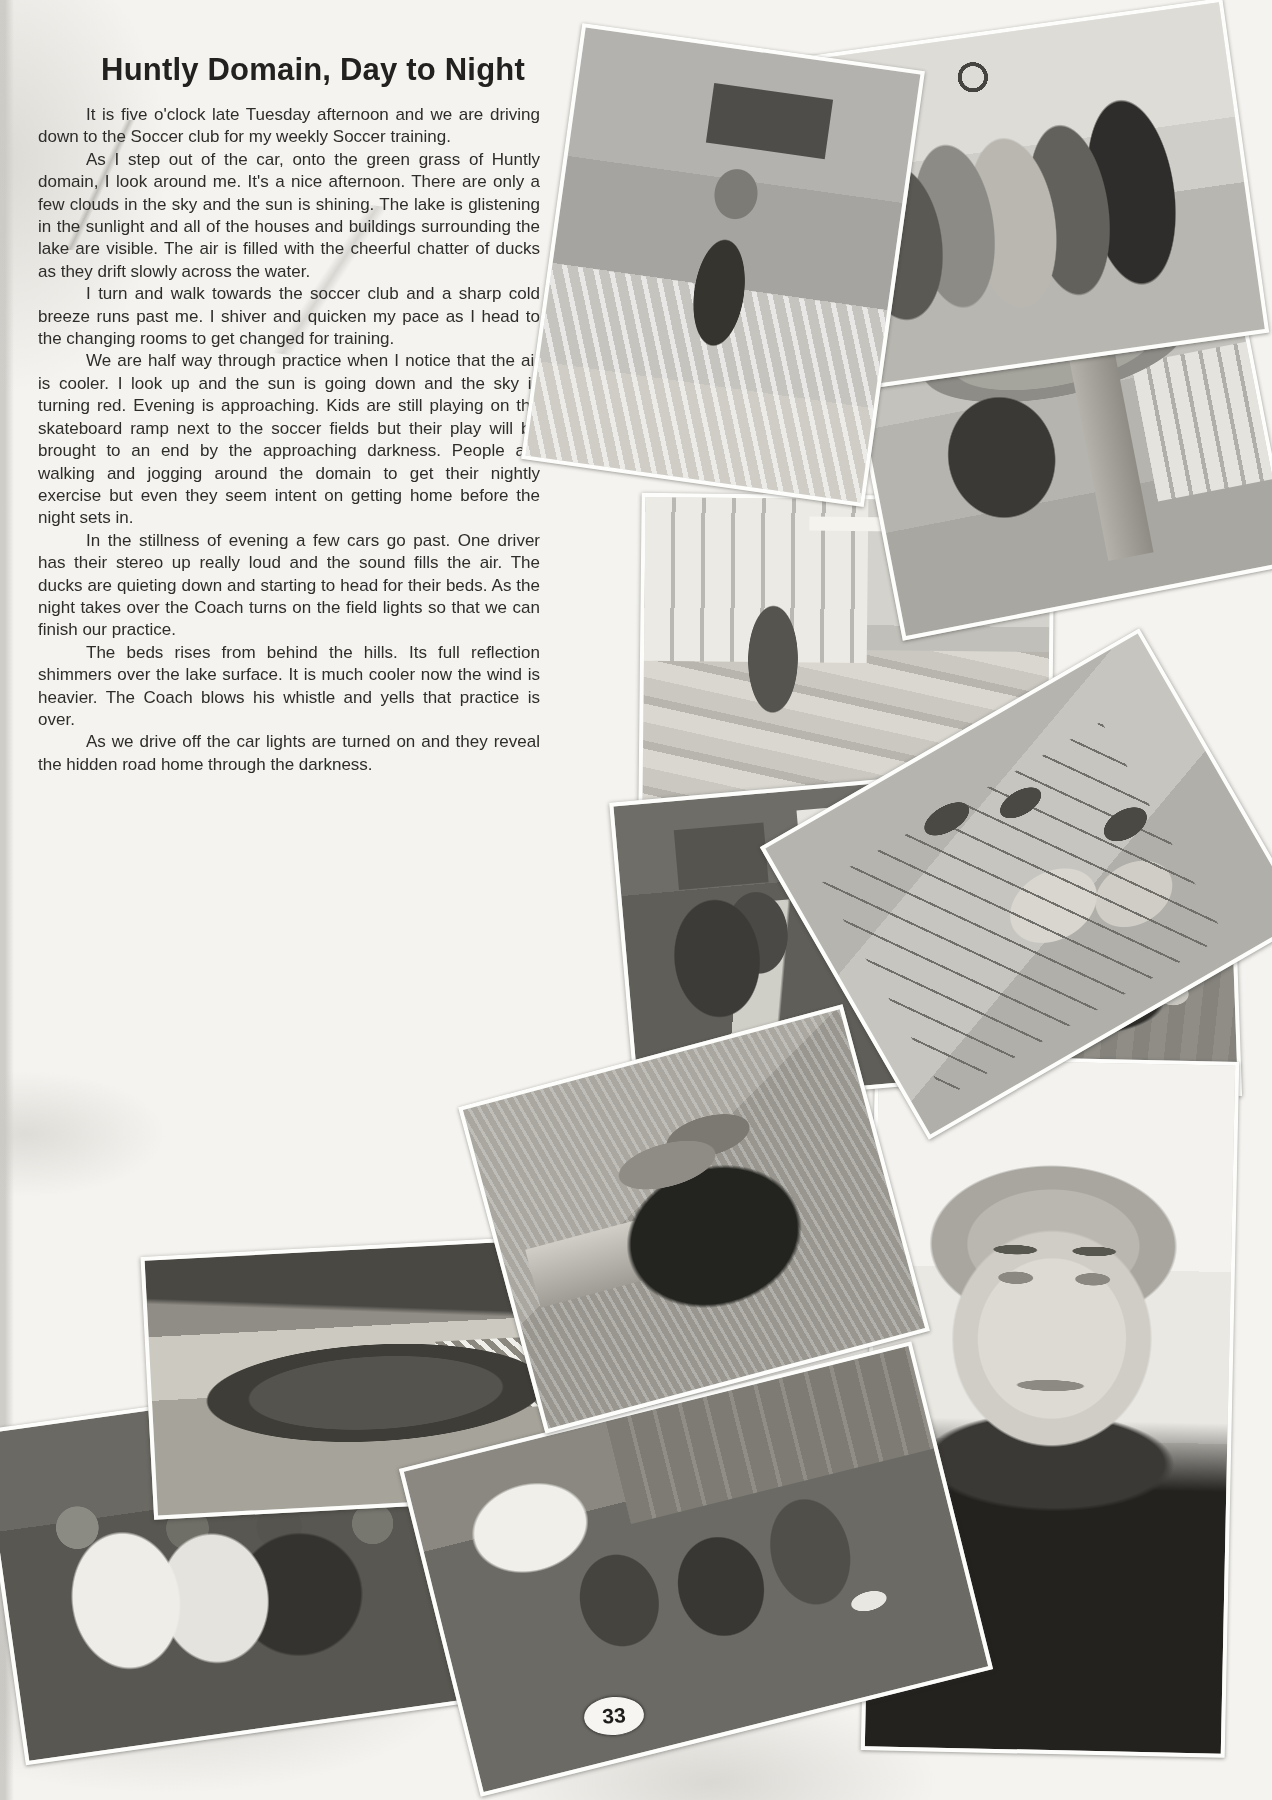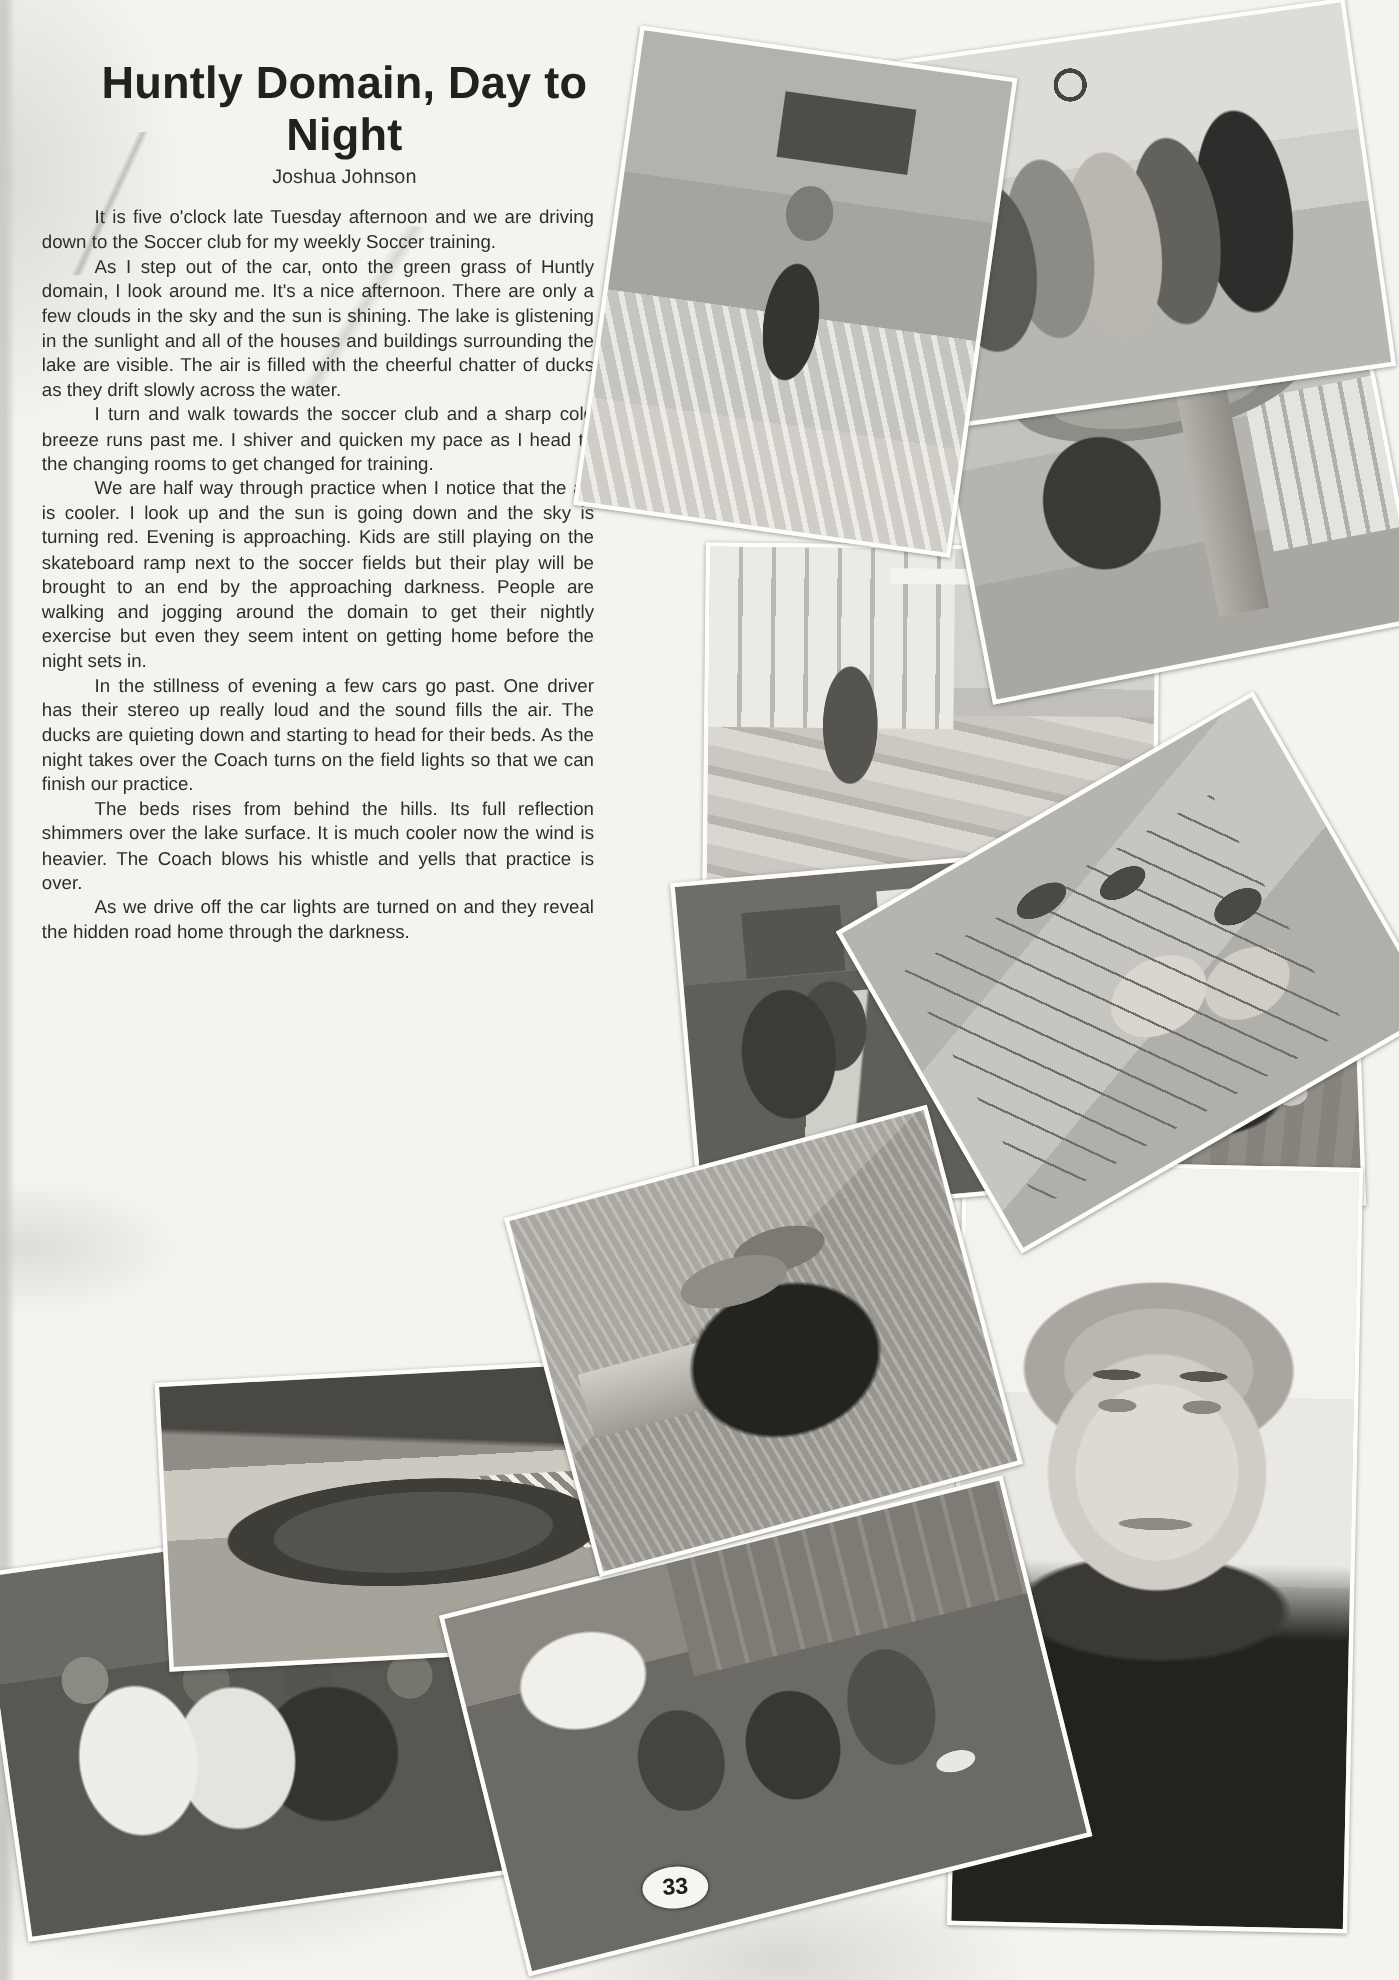--- a/index.html
+++ b/index.html
@@ -14,21 +14,21 @@
       radial-gradient(ellipse 200px 90px at 2% 63%, rgba(200,198,192,.5), transparent 70%),
       linear-gradient(90deg, rgba(110,108,102,.28) 0 5px, rgba(110,108,102,0) 14px);
   }
   .crease{position:absolute;pointer-events:none;background:linear-gradient(115deg, transparent 48%, rgba(150,148,142,.5) 50%, transparent 52%);}
   #crease1{left:0;top:120px;width:200px;height:130px;}
   #crease2{left:120px;top:200px;width:420px;height:160px;transform:rotate(8deg);opacity:.6;}
 
   
   .article{position:absolute;left:38px;top:52px;width:502px;color:#2b2a28;}
   .article header{padding-left:48px;text-align:center;}
-  .title{font-size:41px;font-weight:bold;letter-spacing:.2px;margin:0;color:#222120;}
+  .title{font-size:31px;font-weight:bold;letter-spacing:.2px;margin:0;color:#222120;}
   .byline{font-size:18px;margin:4px 0 0 0;color:#333231;}
   .body-copy{margin-top:16px;}
   .body-copy p{
     margin:0;font-size:17px;line-height:22.4px;text-align:justify;text-indent:48px;
     color:#2e2d2b;
   }
 
   
   .photo{
     position:absolute;border:4px solid #fdfdfb;
@@ -172,21 +172,20 @@
 </style>
 </head>
 <body>
 
 <div class="crease" id="crease1"></div>
 <div class="crease" id="crease2"></div>
 
 <article class="article">
   <header>
     <h1 class="title">Huntly Domain, Day to Night</h1>
-    <p class="byline">Joshua Johnson</p>
   </header>
   <div class="body-copy">
     <p>It is five o'clock late Tuesday afternoon and we are driving down to the Soccer club for my weekly Soccer training.</p>
     <p>As I step out of the car, onto the green grass of Huntly domain, I look around me.  It's a nice afternoon. There are only a few clouds in the sky and the sun is shining. The lake is glistening in the sunlight and all of the houses and buildings surrounding the lake are visible. The air is filled with the cheerful chatter of ducks as they drift slowly across the water.</p>
     <p>I turn and walk towards the soccer club and a sharp cold breeze runs past me.  I shiver and quicken my pace as I head to the changing rooms to get changed for training.</p>
     <p>We are half way through practice when I notice that the air is cooler. I look up and the sun is going down and the sky is turning red. Evening is approaching.  Kids are still playing on the skateboard ramp next to the soccer fields but their play will be brought to an end by the approaching darkness.  People are walking and jogging around the domain to get their nightly exercise but even they seem intent on getting home before the night sets in.</p>
     <p>In the stillness of evening a few cars go past.  One driver has their stereo up really loud and the sound fills the air.  The ducks are quieting down and starting to head for their beds.  As the night takes over the Coach turns on the field lights so that we can finish our practice.</p>
     <p>The beds rises from behind the hills. Its full reflection shimmers over the lake surface.  It is much cooler now the wind is heavier. The Coach blows his whistle and yells that practice is over.</p>
     <p>As we drive off the car lights are turned on and they reveal the hidden road home through the darkness.</p>
   </div>

